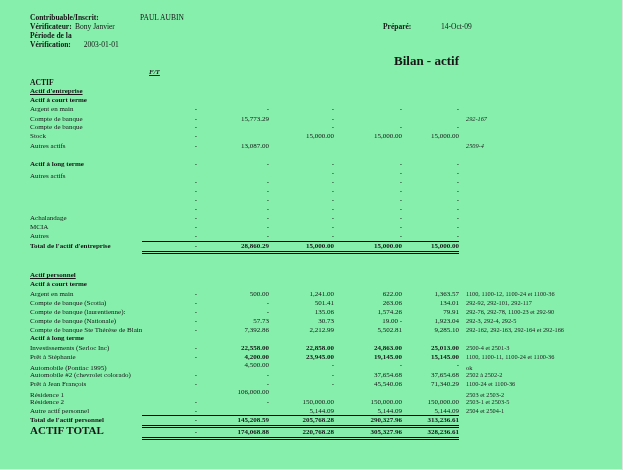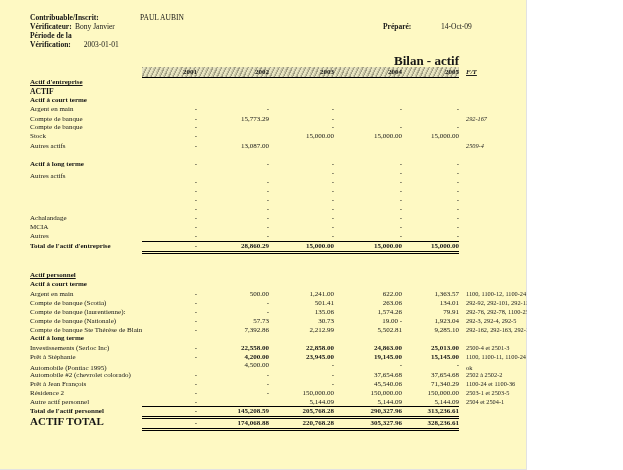--- a/index.html
+++ b/index.html
@@ -4,22 +4,22 @@
 <style>
   html,body { margin:0; padding:0; }
   body {
     width:623px; height:470px;
     background:#ffffff;
     font-family:"Liberation Serif", serif;
     color:#161616;
     -webkit-font-smoothing:antialiased;
   }
   .page {
-    position:relative; width:527px; height:470px;
-    background:#fef9c3;
+    position:relative; width:623px; height:470px;
+    background:#86efac;
     box-shadow: inset -1px -1px 0 #e2e2e2;
     overflow:hidden;
   }
   .doc { position:absolute; left:30px; top:13px; width:578px; }
 
   
   .hdr-line { display:flex; font-size:7.5px; line-height:9px; height:9px; white-space:pre; }
   .b { font-weight:bold; }
   .hdr-l1-label { width:110px; font-weight:bold; }
   .hdr-l2-label { width:45px; font-weight:bold; }
@@ -93,44 +93,37 @@
     </div>
     <div class="hdr-line">
       <span class="b">Vérification:</span>
       <span class="hdr-vfrom">2003-01-01</span>
     </div>
 
     <div class="t-title">Bilan - actif</div>
 
     <div class="row yearband">
       <span class="lbl"></span>
-      <span class="vals">
-        <span class="v v0">2001</span>
-        <span class="v v1">2002</span>
-        <span class="v v2">2003</span>
-        <span class="v v3">2004</span>
-        <span class="v v4">2005</span>
-      </span>
       <span class="ft">F/T</span>
     </div>
 
     <div>
+        <div class="row h1">
+    <span class="lbl">ACTIF</span>
+    <span class="vals">
+      <span class="v v0"></span>
+      <span class="v v1"></span>
+      <span class="v v2"></span>
+      <span class="v v3"></span>
+      <span class="v v4"></span>
+    </span>
+    <span class="ft"></span>
+  </div>
         <div class="row h2">
     <span class="lbl">Actif d'entreprise</span>
-    <span class="vals">
-      <span class="v v0"></span>
-      <span class="v v1"></span>
-      <span class="v v2"></span>
-      <span class="v v3"></span>
-      <span class="v v4"></span>
-    </span>
-    <span class="ft"></span>
-  </div>
-        <div class="row h1">
-    <span class="lbl">ACTIF</span>
     <span class="vals">
       <span class="v v0"></span>
       <span class="v v1"></span>
       <span class="v v2"></span>
       <span class="v v3"></span>
       <span class="v v4"></span>
     </span>
     <span class="ft"></span>
   </div>
         <div class="row h3">
@@ -468,20 +461,31 @@
     <span class="vals">
       <span class="v v0">-</span>
       <span class="v v1">-</span>
       <span class="v v2">-</span>
       <span class="v v3">45,540.06</span>
       <span class="v v4">71,340.29</span>
     </span>
     <span class="ft">1100-24 et 1100-36</span>
   </div>
         <div class="row item">
+    <span class="lbl">Résidence 1</span>
+    <span class="vals">
+      <span class="v v0"></span>
+      <span class="v v1">106,000.00</span>
+      <span class="v v2"></span>
+      <span class="v v3"></span>
+      <span class="v v4"></span>
+    </span>
+    <span class="ft">2503 et 2503-2</span>
+  </div>
+        <div class="row item">
     <span class="lbl">Résidence 2</span>
     <span class="vals">
       <span class="v v0">-</span>
       <span class="v v1">-</span>
       <span class="v v2">150,000.00</span>
       <span class="v v3">150,000.00</span>
       <span class="v v4">150,000.00</span>
     </span>
     <span class="ft">2503-1 et 2503-5</span>
   </div>

